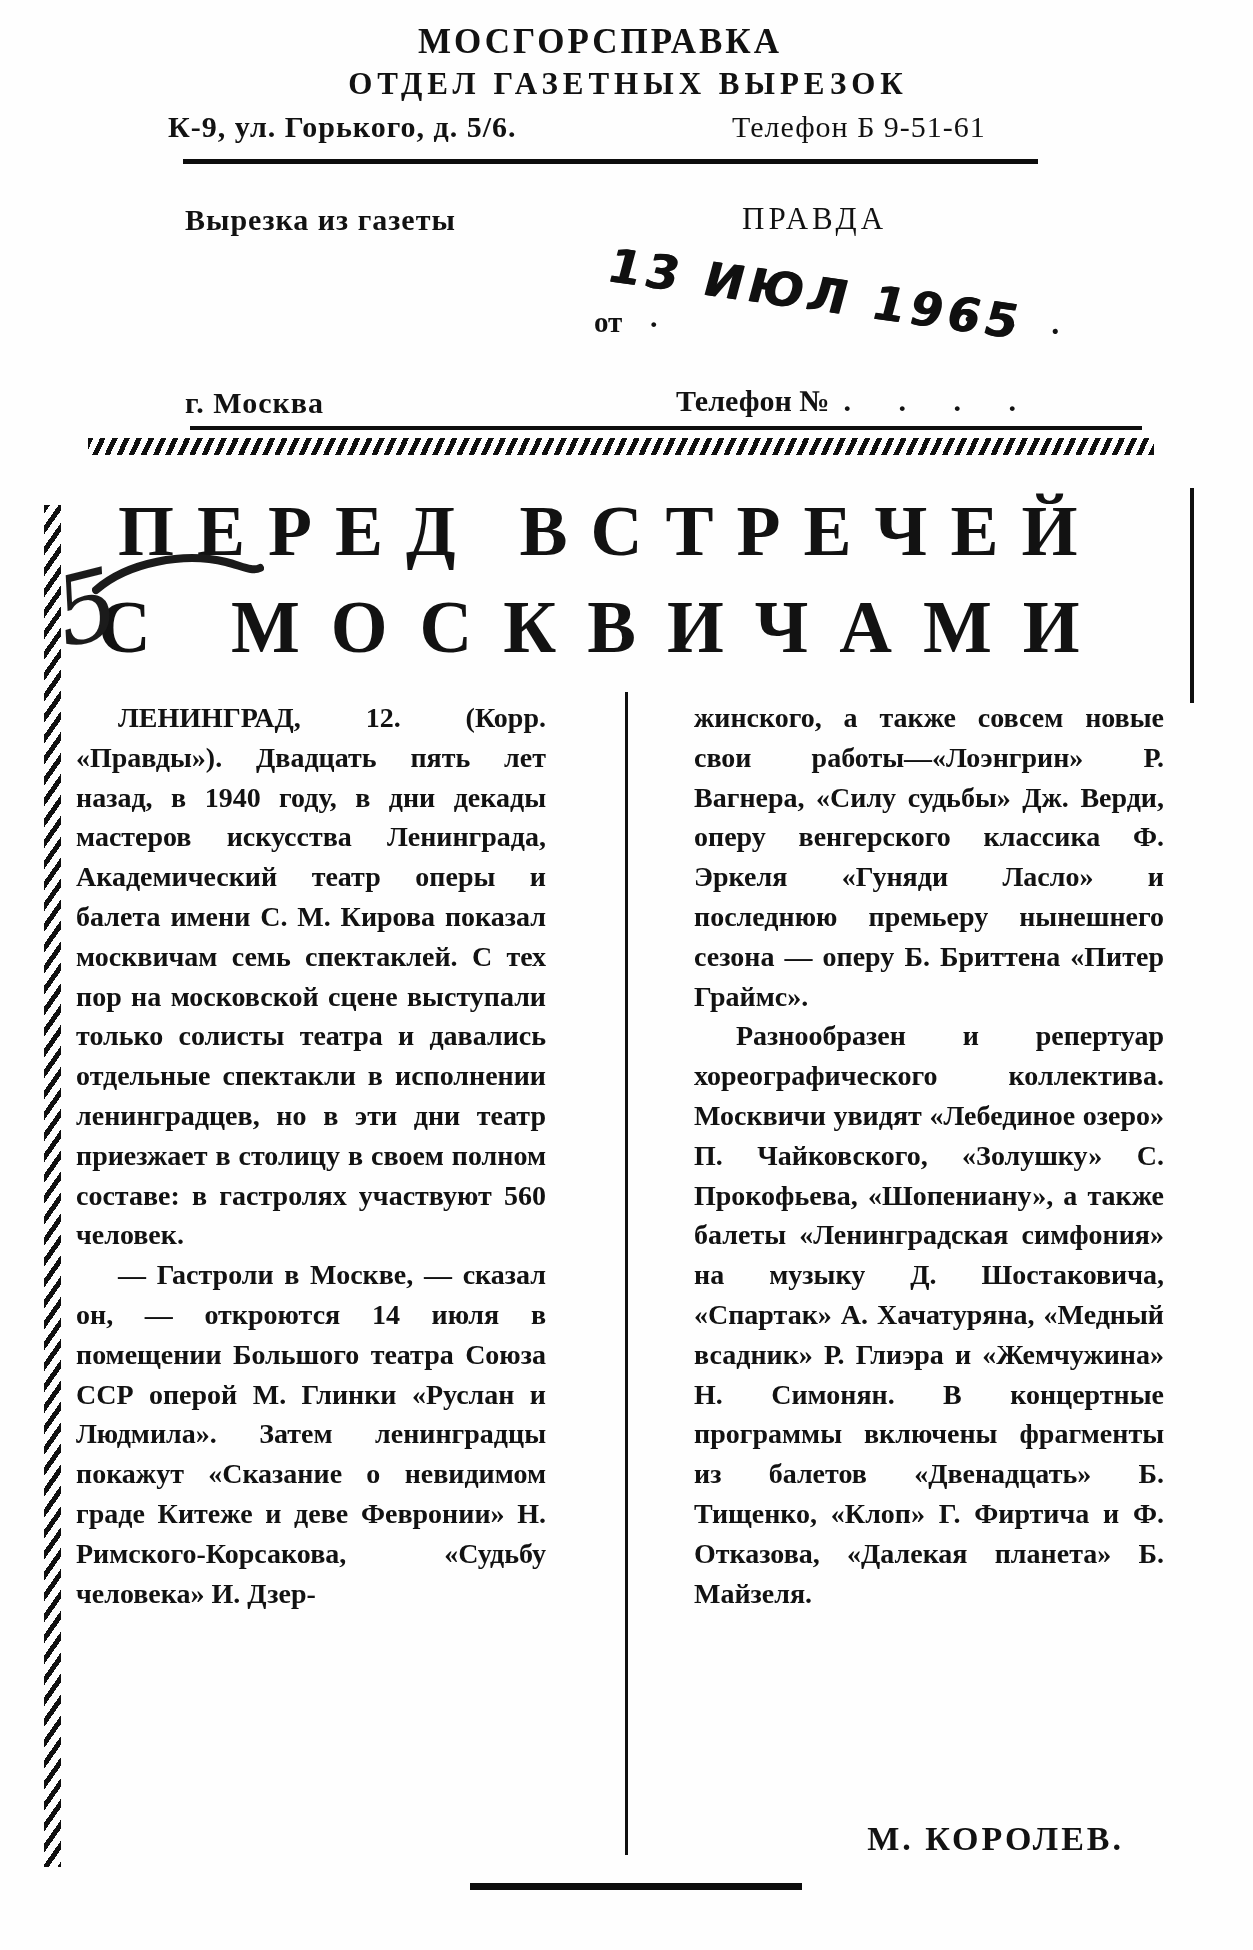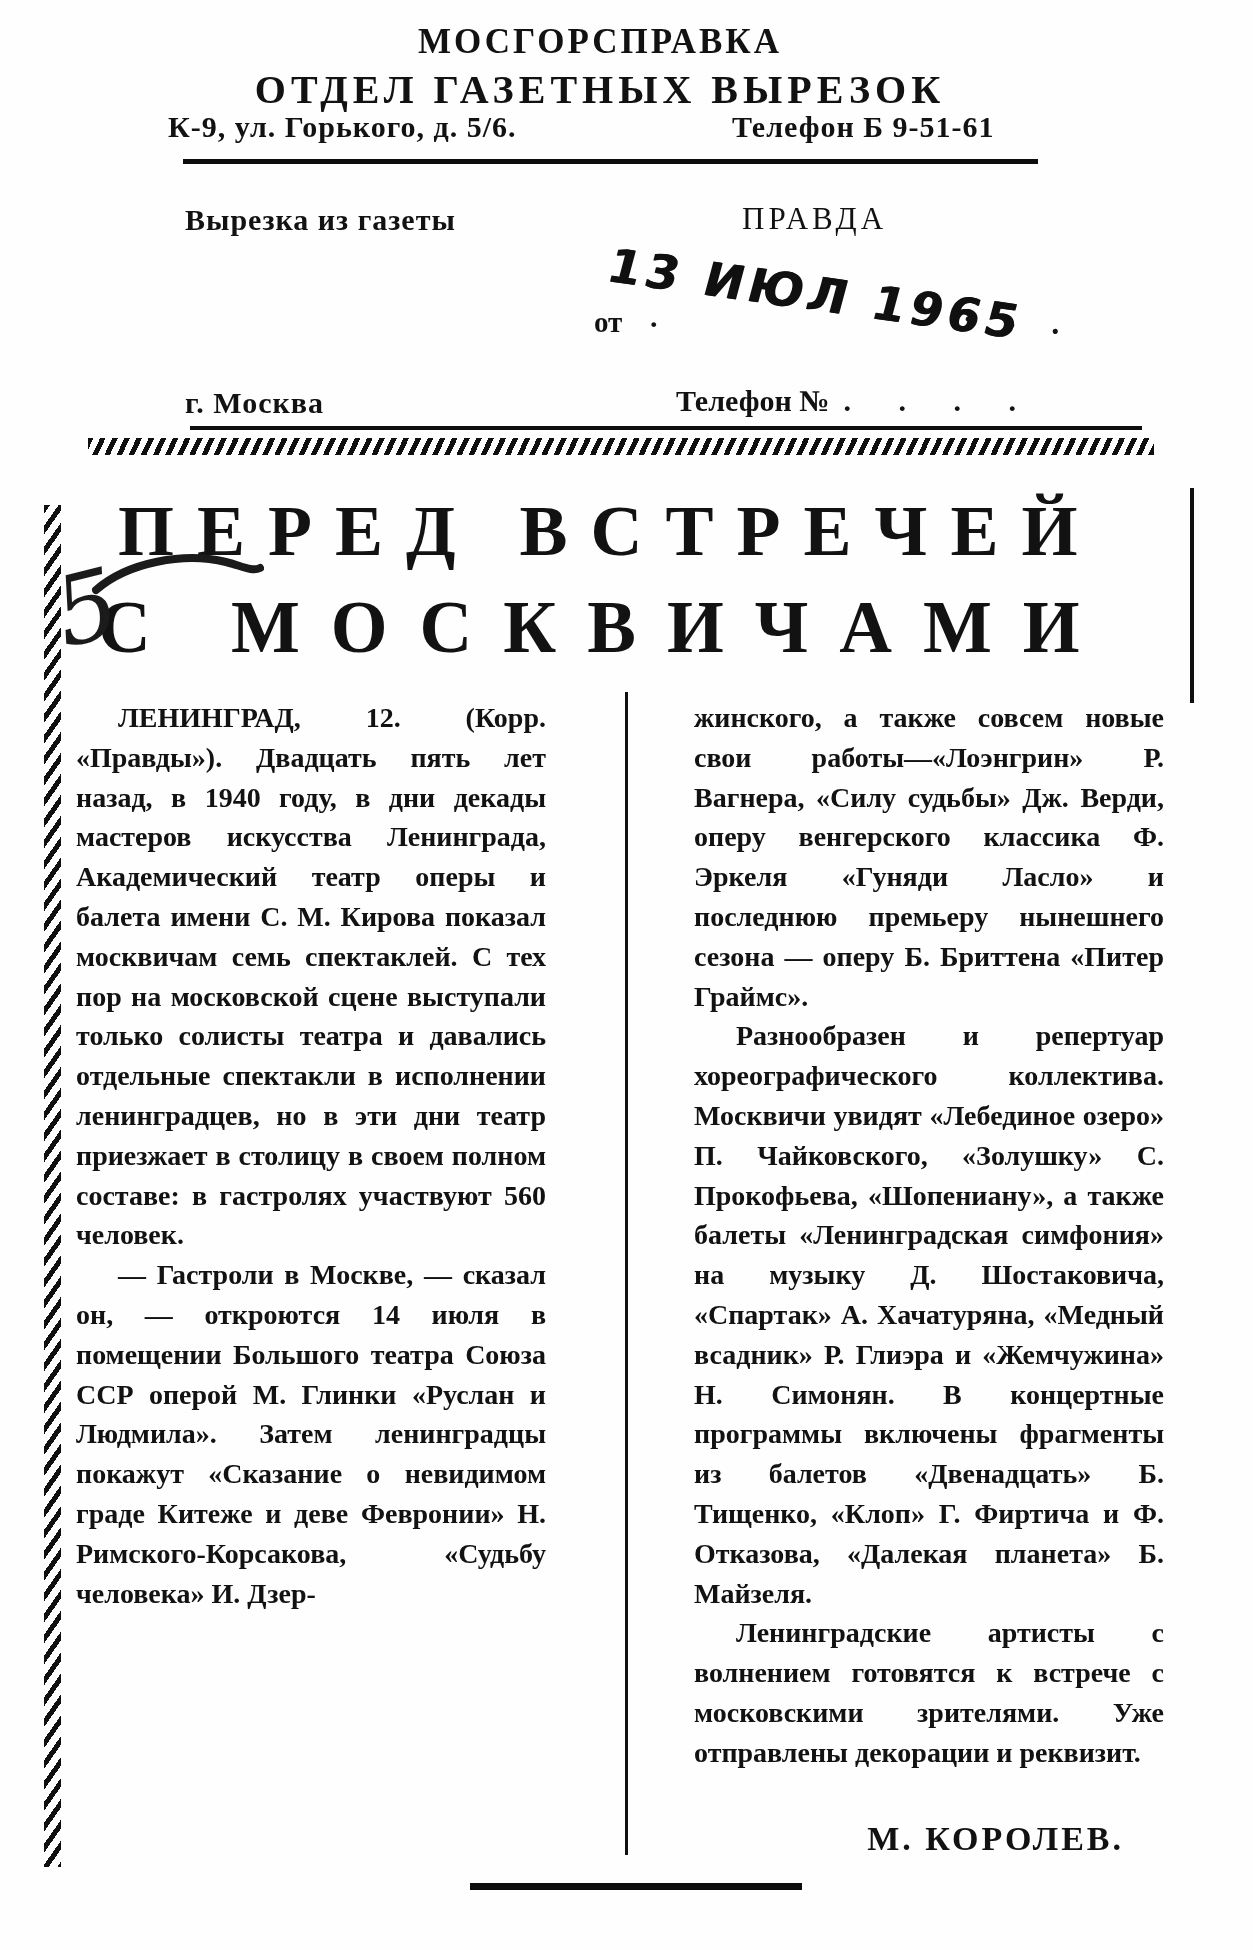--- a/index.html
+++ b/index.html
@@ -8,23 +8,23 @@
     background:#fefefe;color:#121212;
     font-family:"Liberation Serif","DejaVu Serif",serif;
     -webkit-font-smoothing:antialiased;
   }
   .abs{position:absolute;}
 
   
   .bureau-name{left:0;top:22px;width:1200px;text-align:center;
     font-size:35px;font-weight:700;letter-spacing:3px;}
   .bureau-dept{left:0;top:66px;width:1200px;text-align:center;
-    font-size:40px;font-weight:700;letter-spacing:5px;}
+    font-size:31px;font-weight:700;letter-spacing:5px;padding-left:28px;}
   .bureau-address{left:168px;top:110px;font-size:30px;font-weight:700;letter-spacing:1px;}
-  .bureau-phone{left:732px;top:110px;font-size:30px;font-weight:700;letter-spacing:1px;text-align:center;}
+  .bureau-phone{left:732px;top:110px;font-size:30px;font-weight:400;letter-spacing:1px;text-align:center;}
   .header-rule{left:183px;top:159px;width:855px;height:5px;background:#0d0d0d;}
 
   
   .source-label{left:185px;top:203px;font-size:30px;font-weight:700;letter-spacing:1px;}
   .newspaper-name{left:742px;top:201px;font-size:31px;font-weight:400;letter-spacing:4px;text-align:right;}
   .date-prefix{left:594px;top:306px;font-size:29px;font-weight:700;}
   .from-dot{left:650px;top:300px;font-size:30px;font-weight:700;}
   .date-stamp{left:616px;top:238px;font-family:"DejaVu Sans",sans-serif;
     font-size:47px;font-weight:700;letter-spacing:5px;color:#101010;
     transform:rotate(8deg) skewX(-7deg);transform-origin:left top;
@@ -100,17 +100,16 @@
 <div class="abs col col-left">
   <p>ЛЕНИНГРАД, 12. (Корр. «Правды»). Двадцать пять лет назад, в 1940 году, в дни декады мастеров искусства Ленинграда, Академический театр оперы и балета имени С. М. Кирова показал москвичам семь спектаклей. С тех пор на московской сцене выступали только солисты театра и давались отдельные спектакли в исполнении ленинградцев, но в эти дни театр приезжает в столицу в своем полном составе: в гастролях участвуют 560 человек.</p>
   <p>— Гастроли в Москве, — сказал он, — откроются 14 июля в помещении Большого театра Союза ССР оперой М. Глинки «Руслан и Людмила». Затем ленинградцы покажут «Сказание о невидимом граде Китеже и деве Февронии» Н. Римского-Корсакова, «Судьбу человека» И. Дзер-</p>
 </div>
 
 <div class="abs column-divider"></div>
 
 <div class="abs col col-right">
   <p class="cont">жинского, а также совсем новые свои работы—«Лоэнгрин» Р. Вагнера, «Силу судьбы» Дж. Верди, оперу венгерского классика Ф. Эркеля «Гуняди Ласло» и последнюю премьеру нынешнего сезона — оперу Б. Бриттена «Питер Граймс».</p>
   <p>Разнообразен и репертуар хореографического коллектива. Москвичи увидят «Лебединое озеро» П. Чайковского, «Золушку» С. Прокофьева, «Шопениану», а также балеты «Ленинградская симфония» на музыку Д. Шостаковича, «Спартак» А. Хачатуряна, «Медный всадник» Р. Глиэра и «Жемчужина» Н. Симонян. В концертные программы включены фрагменты из балетов «Двенадцать» Б. Тищенко, «Клоп» Г. Фиртича и Ф. Отказова, «Далекая планета» Б. Майзеля.</p>
-  <p>Ленинградские артисты с волнением готовятся к встрече с московскими зрителями. Уже отправлены декорации и реквизит.</p>
 </div>
 
 <div class="abs byline">М. КОРОЛЕВ.</div>
 <div class="abs end-rule"></div>
 
 </body></html>

